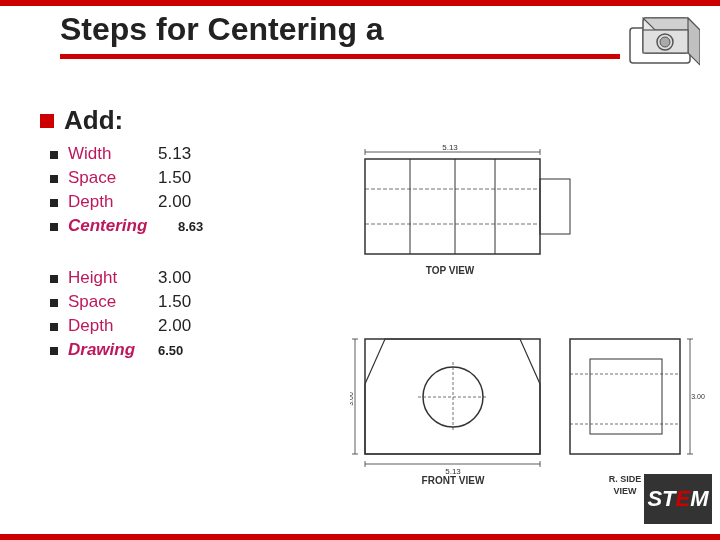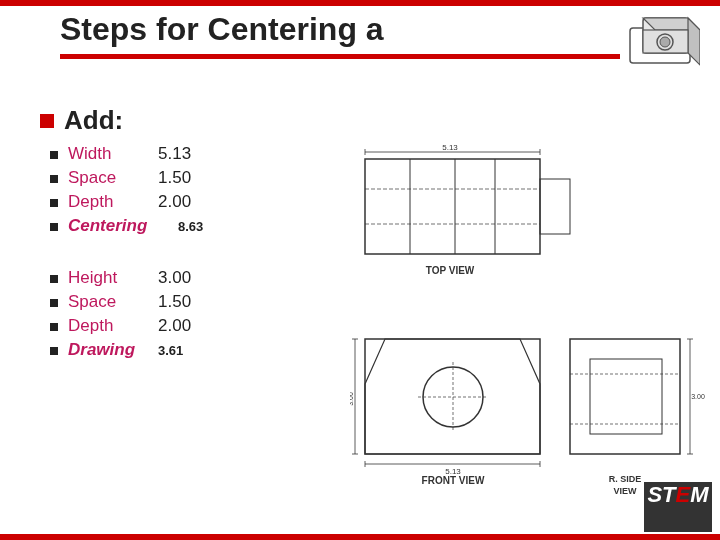--- a/index.html
+++ b/index.html
@@ -169,27 +169,27 @@
     
     .drawing-area {
       width: 370px;
       height: 370px;
       position: relative;
     }
 
     
     .stem-logo {
       position: absolute;
-      bottom: 8px;
+      bottom: 16px;
       right: 8px;
       width: 68px;
       height: 50px;
       background: #333333;
       display: flex;
-      align-items: flex-start;
+      align-items: center;
       justify-content: center;
     }
 
     .stem-text {
       font-size: 22px;
       font-weight: bold;
       color: #ffffff;
       font-style: italic;
     }
 
@@ -276,21 +276,21 @@
             <span class="item-value">1.50</span>
           </div>
           <div class="item-row">
             <div class="item-bullet"></div>
             <span class="item-label">Depth</span>
             <span class="item-value underline">2.00</span>
           </div>
           <div class="item-row">
             <div class="item-bullet"></div>
             <span class="item-label item-bold">Drawing</span>
-            <span class="item-value item-value-bold">3.61</span>
+            <span class="item-value item-value-bold">6.50</span>
           </div>
         </div>
       </div>
 
       <div class="right-col">
         <div class="drawing-area">
           <svg width="370" height="360" viewBox="0 0 370 360">
 
             <rect x="15" y="15" width="175" height="95" fill="none" stroke="#333" stroke-width="1.5"></rect>
 

